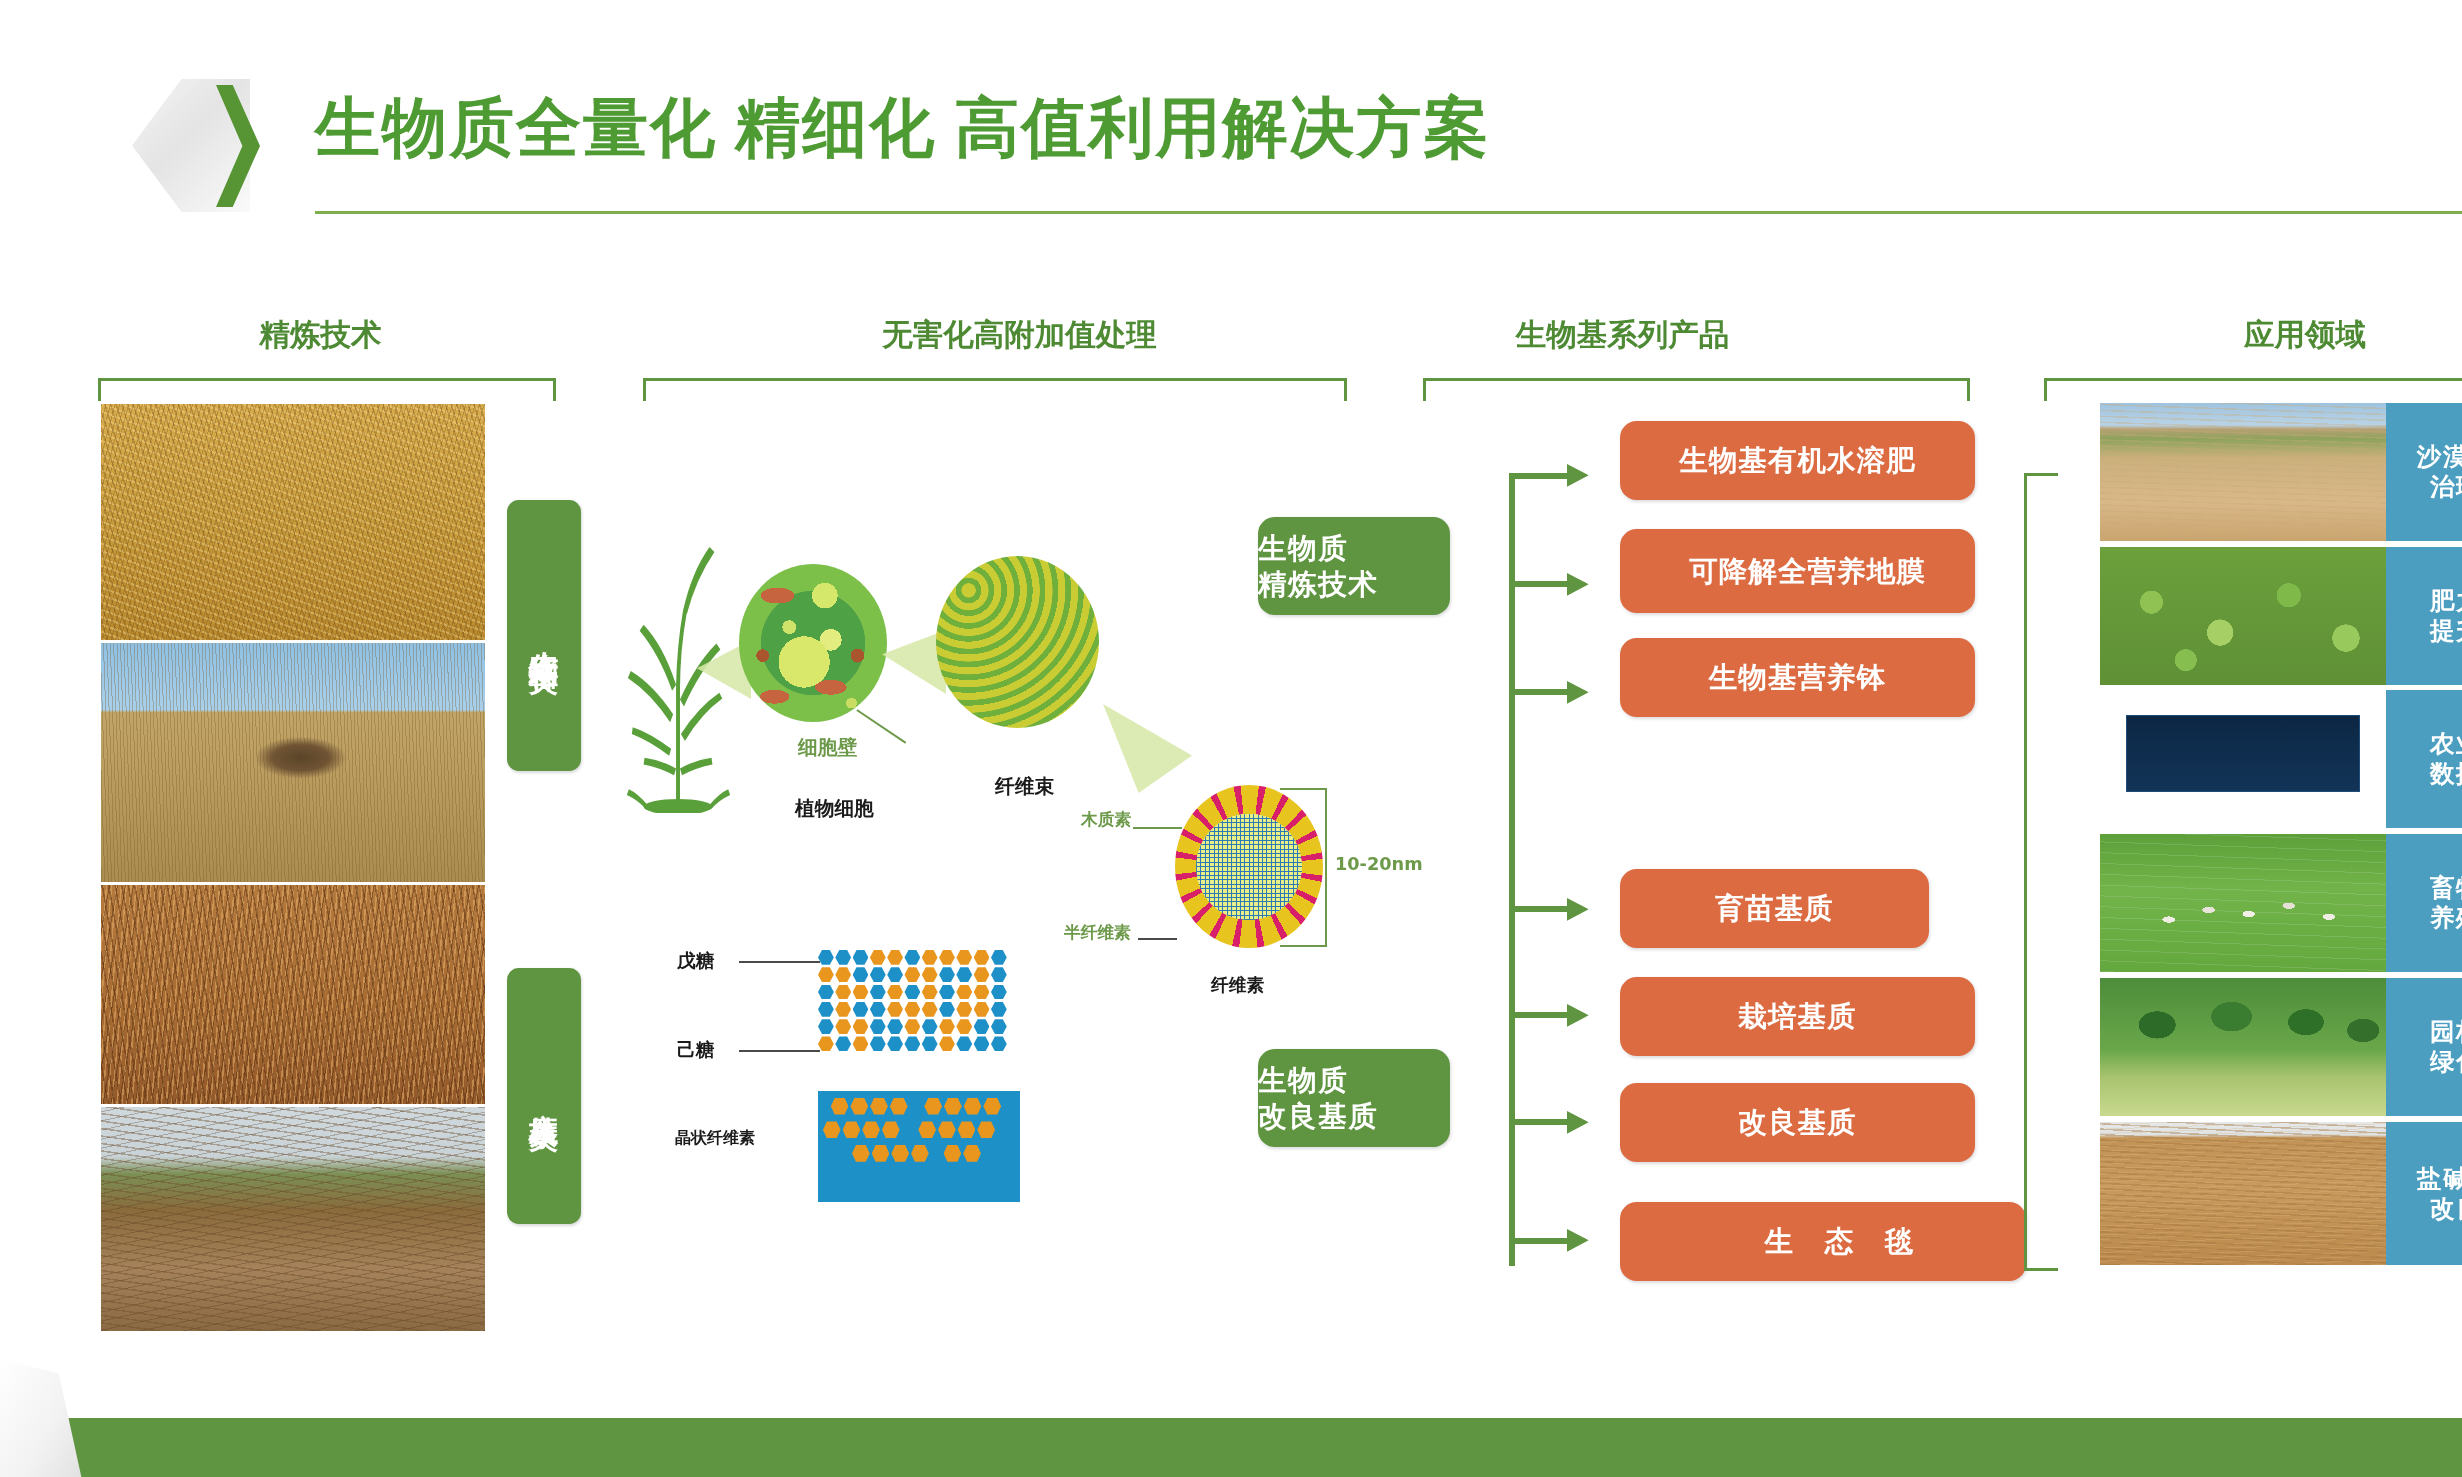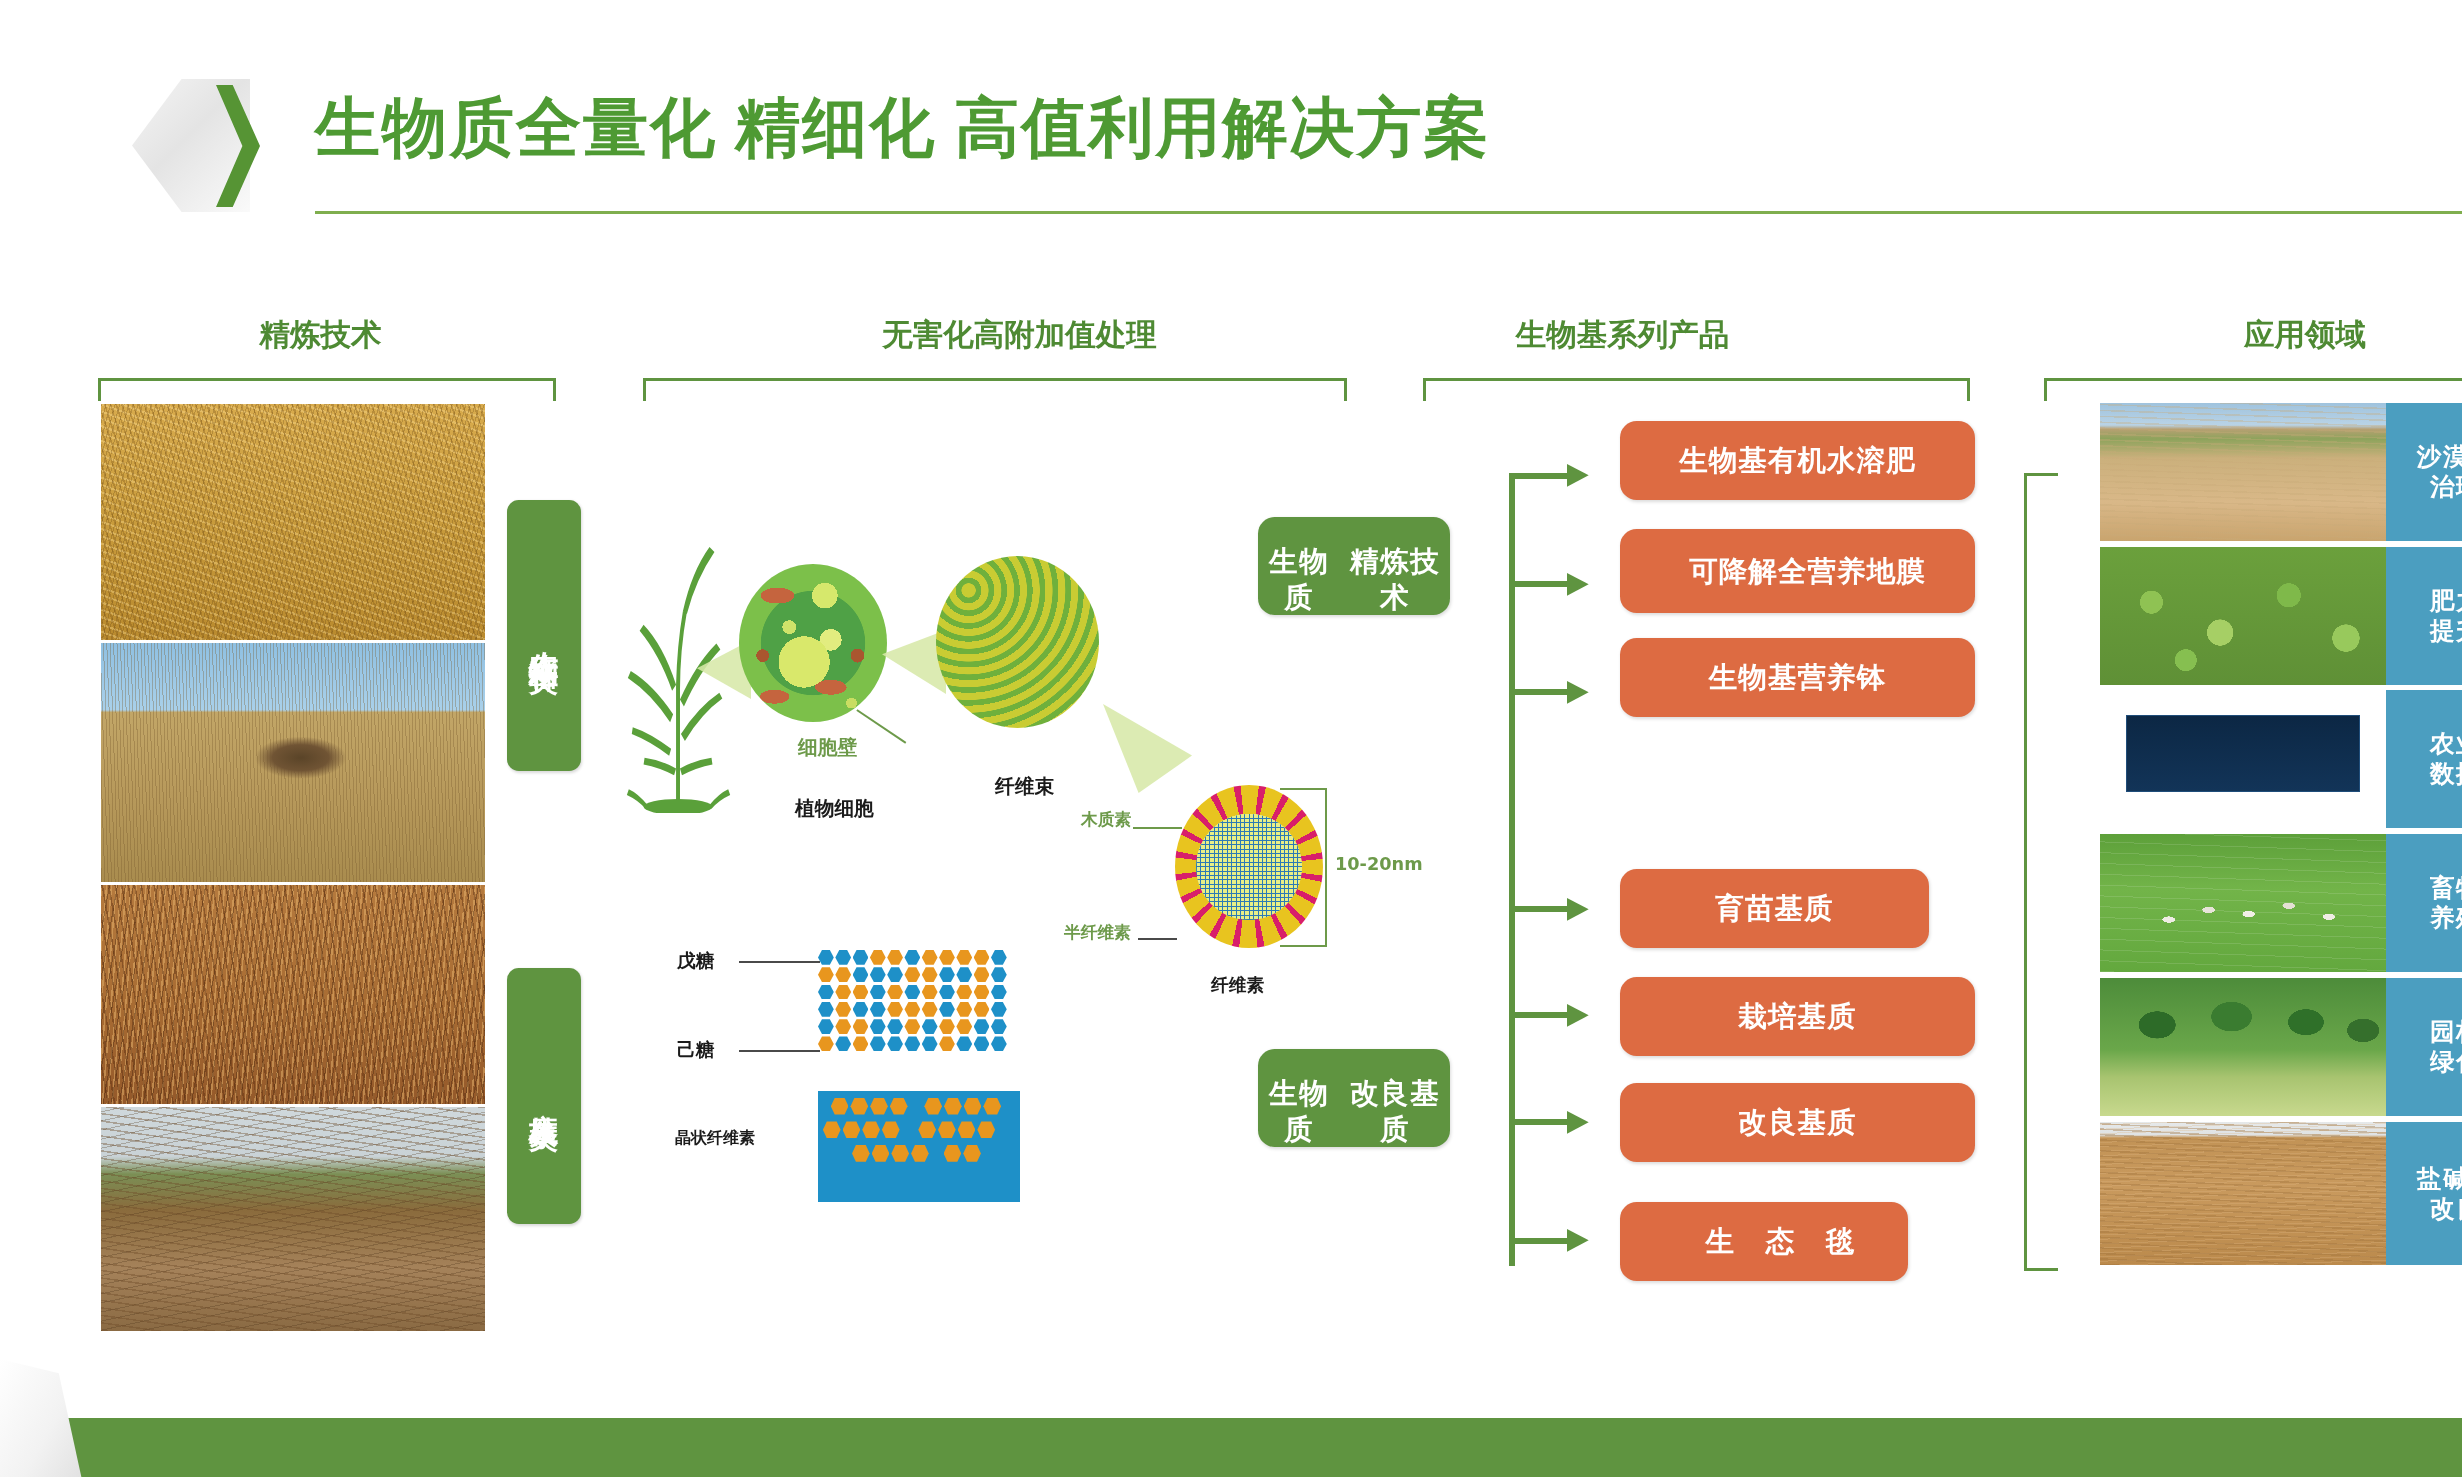--- a/index.html
+++ b/index.html
@@ -210,21 +210,21 @@
     position:absolute; left:818px; top:1091px; width:202px; height:111px;
     background:#1e90c8; overflow:hidden;
   }
   .cryst .crow { display:flex; gap:2px; margin:6.9px 0 0 12.8px; }
   .cryst .ch { width:17.7px; height:16.7px; background:#e8961e;
     clip-path:polygon(22% 0%, 78% 0%, 100% 50%, 78% 100%, 22% 100%, 0% 50%); }
 
   
   .techbox {
     position:absolute; background:#5f9440; border-radius:16.7px;
-    color:#fff; display:flex; flex-direction:row; align-items:flex-end;
+    color:#fff; display:flex; flex-direction:column; align-items:flex-start;
     justify-content:center; text-align:center;
     font-size:28.6px; font-weight:bold; line-height:1.26; letter-spacing:1.5px;
     font-family:"DejaVu Sans","Liberation Sans",sans-serif;
     box-shadow:1px 1.5px 3.4px rgba(0,0,0,.14);
   }
 
   
   .prodbox {
     position:absolute; background:#dd6b42; border-radius:16.7px;
     color:#ffffff; display:flex; align-items:center; justify-content:center;
@@ -483,21 +483,21 @@
 <div class="abar" style="left:1509px; top:1238px; width:59px; height:5.9px;"></div>
 <div class="ahead" style="left:1567px; top:1229px;"></div>
 
 <div class="prodbox" style="left:1620px; top:421px;  width:355px; height:79px;">生物基有机水溶肥</div>
 <div class="prodbox" style="left:1620px; top:529px; width:355px; height:84px;padding-left:20px;">可降解全营养地膜</div>
 <div class="prodbox" style="left:1620px; top:638px; width:355px; height:79px;">生物基营养钵</div>
 
 <div class="prodbox" style="left:1620px; top:869px; width:309px; height:79px;">育苗基质</div>
 <div class="prodbox" style="left:1620px; top:977px; width:355px; height:79px;">栽培基质</div>
 <div class="prodbox" style="left:1620px; top:1083px; width:355px; height:79px;">改良基质</div>
-<div class="prodbox spaced" style="left:1620px; top:1202px; width:288px; height:79px;padding-left:32px;">生 态 毯</div>
+<div class="prodbox spaced" style="left:1620px; top:1202px; width:406px; height:79px;padding-left:32px;">生 态 毯</div>
 
 <div class="rbrace"></div>
 
 <div class="photo ph-desert" style="left:2100px; top:403px;  width:286px; height:138px;"></div>
 <div class="appbox" style="left:2386px; top:403px; width:140px; height:138px;">
   <div>
     <div>沙漠化</div>
     <div>治理</div>
   </div>
 </div>

